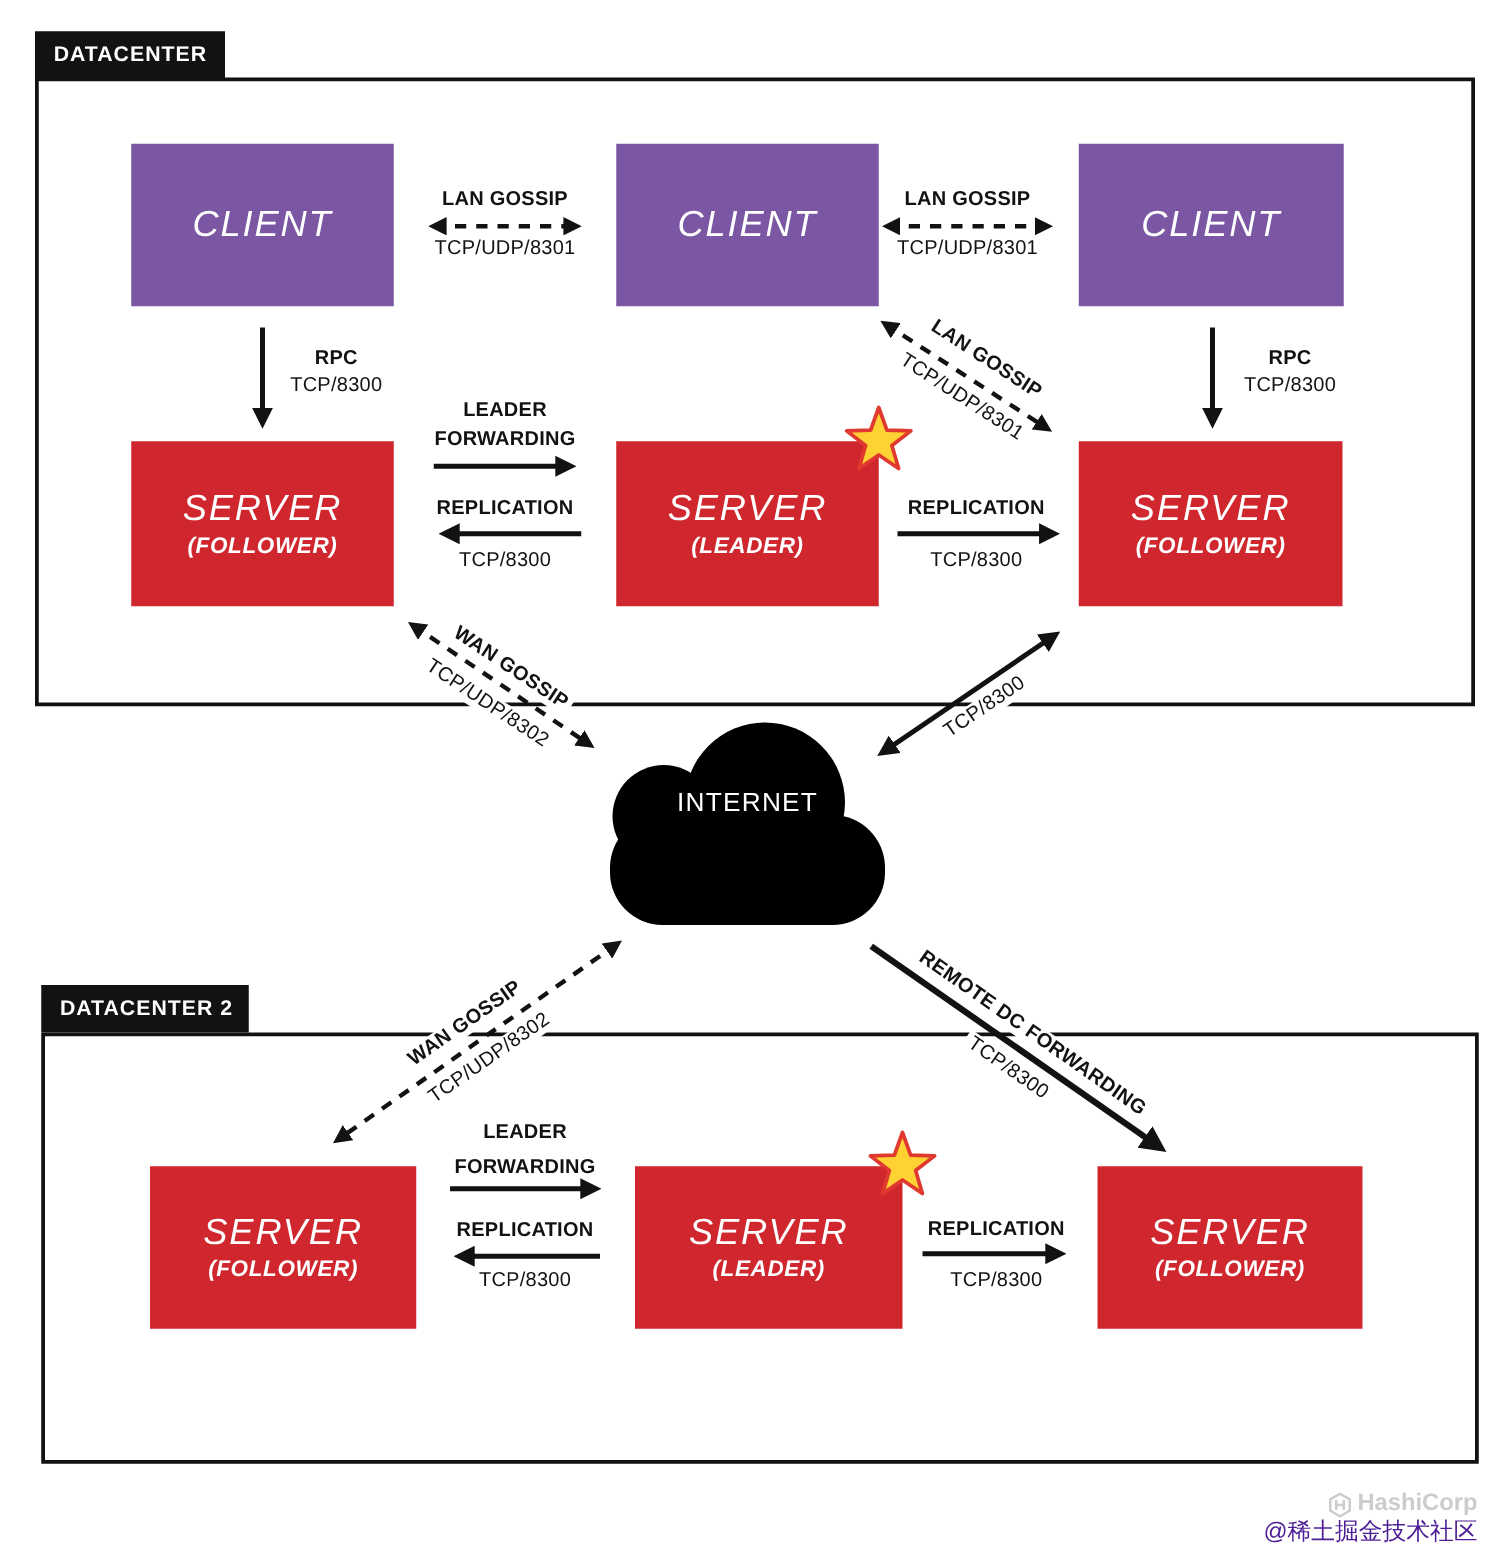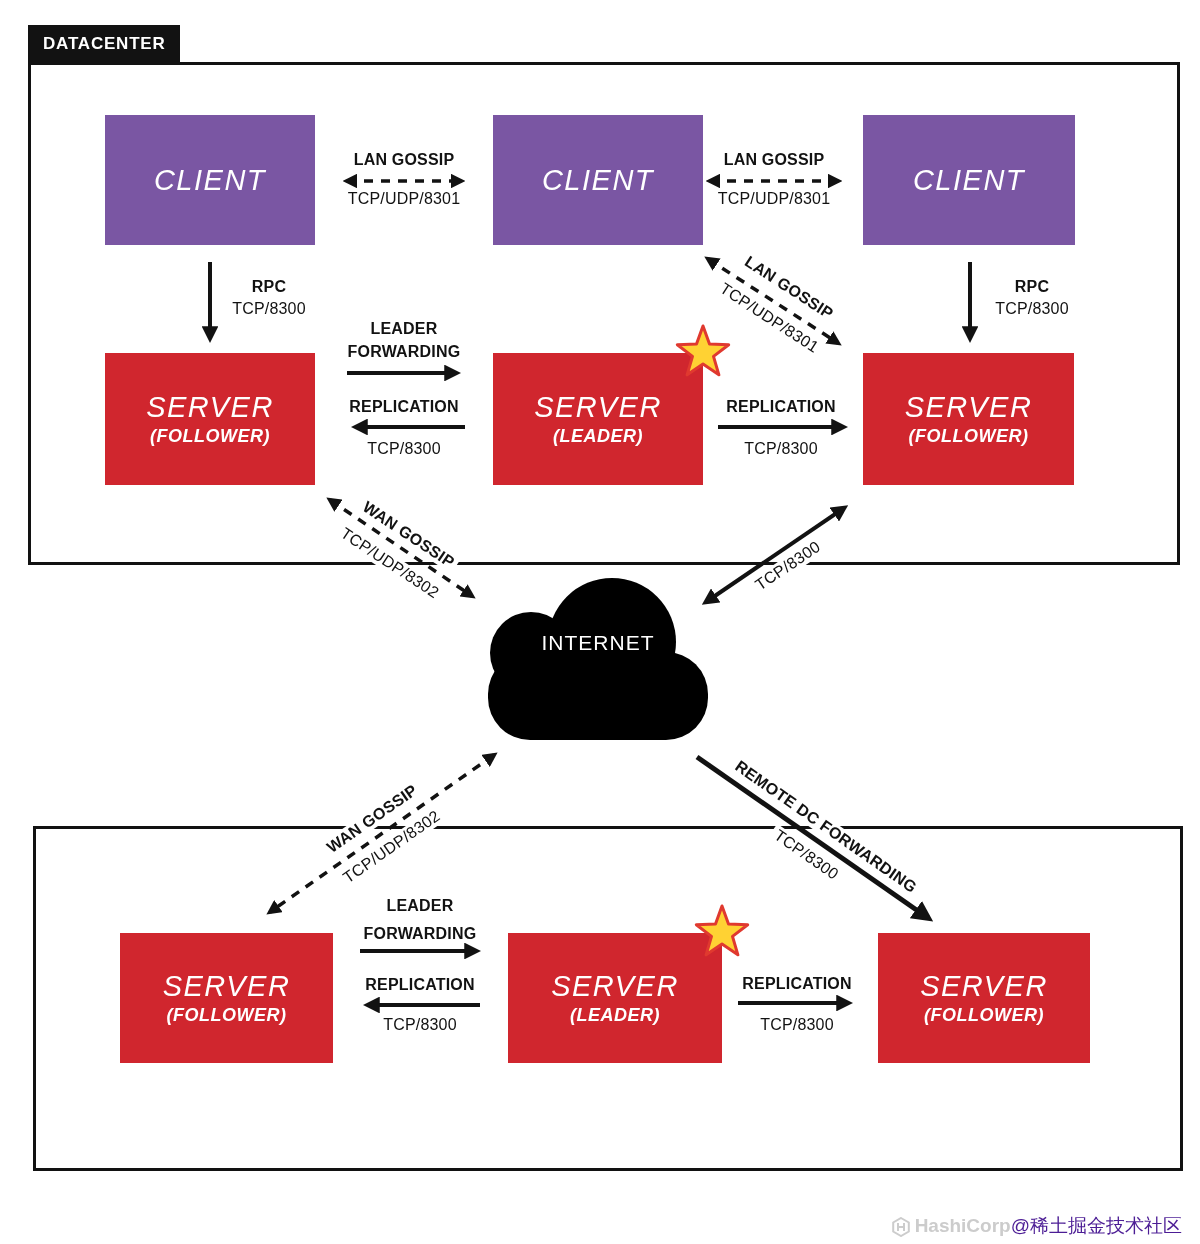--- a/index.html
+++ b/index.html
@@ -36,34 +36,35 @@
   .ln{stroke:#121212;fill:none;}
   .solid{stroke-width:4;}
   .thick{stroke-width:5;}
   .dashed{stroke-width:3.5;stroke-dasharray:9 8;}
 
   
   #internet-label{position:absolute;z-index:5;color:#ffffff;font-size:21px;font-weight:400;
                   letter-spacing:1px;text-align:center;}
 
   
-  #watermark{position:absolute;right:18px;bottom:6px;z-index:6;display:flex;
+  #watermark{position:absolute;right:18px;bottom:6px;z-index:6;display:flex;flex-direction:column;
              align-items:flex-end;line-height:1.2;}
   #watermark .brand{display:flex;align-items:center;gap:4px;color:#cccccc;font-size:19px;font-weight:700;}
   #watermark .community{color:#4c1d95;font-size:19px;font-weight:400;}
 </style>
 </head>
 <body>
 
 <div id="stage">
 
   <div class="dc-frame" style="left:28px;top:62px;width:1146px;height:497px;"></div>
   <div class="dc-tab" style="left:28px;top:25px;width:152px;height:38px;">DATACENTER 1</div>
 
   <div class="dc-frame" style="left:33px;top:826px;width:1144px;height:339px;"></div>
+  <div class="dc-tab" style="left:33px;top:788px;width:166px;height:38px;">DATACENTER 2</div>
 
   <div class="box client" style="left:105px;top:115px;width:210px;height:130px;">
     <div class="title">CLIENT</div>
   </div>
   <div class="box client" style="left:493px;top:115px;width:210px;height:130px;">
     <div class="title">CLIENT</div>
   </div>
   <div class="box client" style="left:863px;top:115px;width:212px;height:130px;">
     <div class="title">CLIENT</div>
   </div>

